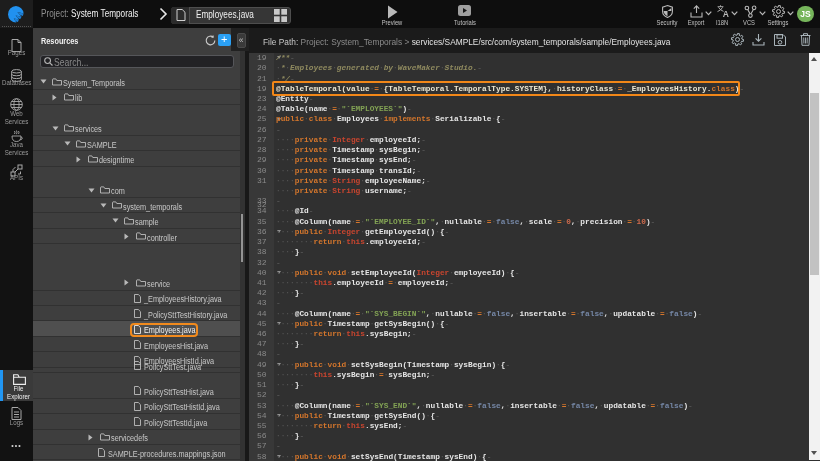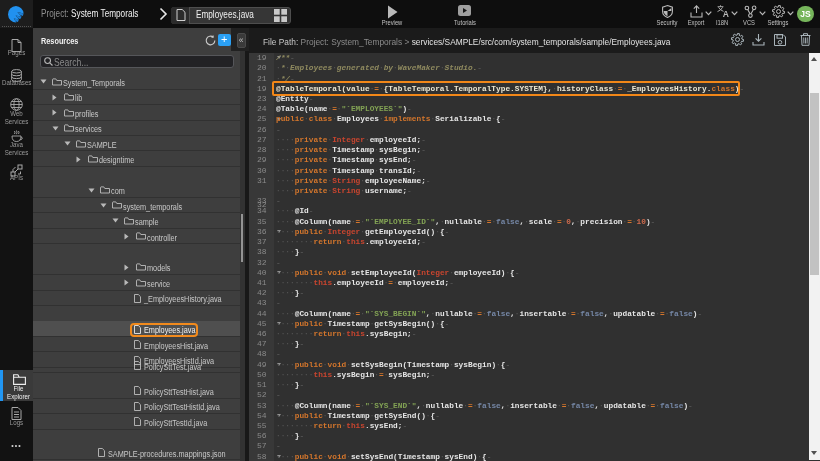--- a/index.html
+++ b/index.html
@@ -246,33 +246,20 @@
           <path d="M0.5 0.5 L4.5 3.5 L0.5 6.5 Z" fill="#b9b9b9"></path>
         </svg>
       </span>
       <span class="ic" style="left:31px;top:3.6px">
         <svg width="10" height="8" viewBox="0 0 10 8">
           <path d="M0.5 1.5 L0.5 7 L9.5 7 L9.5 2.5 L4.8 2.5 L3.8 0.9 L0.9 0.9 Z" fill="none" stroke="#bdbdbd" stroke-width="0.9"></path>
         </svg>
       </span>
       <span class="tt" style="left:41.5px">lib</span>
     </div>
-<div class="trow" style="top:77.15px">
-      <span class="ic" style="left:19px;top:4.2px">
-        <svg width="5" height="7" viewBox="0 0 5 7">
-          <path d="M0.5 0.5 L4.5 3.5 L0.5 6.5 Z" fill="#b9b9b9"></path>
-        </svg>
-      </span>
-      <span class="ic" style="left:31px;top:3.6px">
-        <svg width="10" height="8" viewBox="0 0 10 8">
-          <path d="M0.5 1.5 L0.5 7 L9.5 7 L9.5 2.5 L4.8 2.5 L3.8 0.9 L0.9 0.9 Z" fill="none" stroke="#bdbdbd" stroke-width="0.9"></path>
-        </svg>
-      </span>
-      <span class="tt" style="left:41.5px">profiles</span>
-    </div>
 <div class="trow" style="top:92.60px">
       <span class="ic" style="left:19px;top:5.2px">
         <svg width="7" height="5" viewBox="0 0 7 5">
           <path d="M0.5 0.5 L6.5 0.5 L3.5 4.5 Z" fill="#b9b9b9"></path>
         </svg>
       </span>
       <span class="ic" style="left:31px;top:3.6px">
         <svg width="10" height="8" viewBox="0 0 10 8">
           <path d="M0.5 1.5 L0.5 7 L9.5 7 L9.5 2.5 L4.8 2.5 L3.8 0.9 L0.9 0.9 Z" fill="none" stroke="#bdbdbd" stroke-width="0.9"></path>
         </svg>
@@ -350,33 +337,20 @@
           <path d="M0.5 0.5 L4.5 3.5 L0.5 6.5 Z" fill="#b9b9b9"></path>
         </svg>
       </span>
       <span class="ic" style="left:103px;top:3.6px">
         <svg width="10" height="8" viewBox="0 0 10 8">
           <path d="M0.5 1.5 L0.5 7 L9.5 7 L9.5 2.5 L4.8 2.5 L3.8 0.9 L0.9 0.9 Z" fill="none" stroke="#bdbdbd" stroke-width="0.9"></path>
         </svg>
       </span>
       <span class="tt" style="left:113.5px">controller</span>
     </div>
-<div class="trow" style="top:231.65px">
-      <span class="ic" style="left:91px;top:4.2px">
-        <svg width="5" height="7" viewBox="0 0 5 7">
-          <path d="M0.5 0.5 L4.5 3.5 L0.5 6.5 Z" fill="#b9b9b9"></path>
-        </svg>
-      </span>
-      <span class="ic" style="left:103px;top:3.6px">
-        <svg width="10" height="8" viewBox="0 0 10 8">
-          <path d="M0.5 1.5 L0.5 7 L9.5 7 L9.5 2.5 L4.8 2.5 L3.8 0.9 L0.9 0.9 Z" fill="none" stroke="#bdbdbd" stroke-width="0.9"></path>
-        </svg>
-      </span>
-      <span class="tt" style="left:113.5px">models</span>
-    </div>
 <div class="trow" style="top:247.10px">
       <span class="ic" style="left:91px;top:4.2px">
         <svg width="5" height="7" viewBox="0 0 5 7">
           <path d="M0.5 0.5 L4.5 3.5 L0.5 6.5 Z" fill="#b9b9b9"></path>
         </svg>
       </span>
       <span class="ic" style="left:103px;top:3.6px">
         <svg width="10" height="8" viewBox="0 0 10 8">
           <path d="M0.5 1.5 L0.5 7 L9.5 7 L9.5 2.5 L4.8 2.5 L3.8 0.9 L0.9 0.9 Z" fill="none" stroke="#bdbdbd" stroke-width="0.9"></path>
         </svg>
@@ -384,20 +358,28 @@
       <span class="tt" style="left:113.5px">service</span>
     </div>
 <div class="trow" style="top:262.55px">
       <span class="ic" style="left:101px;top:3.2px">
         <svg width="7" height="9" viewBox="0 0 7 9">
           <path d="M0.5 0.5 L4.3 0.5 L6.5 2.7 L6.5 8.5 L0.5 8.5 Z" fill="none" stroke="#bdbdbd" stroke-width="0.9"></path>
         </svg>
       </span>
       <span class="tt" style="left:110.5px">_EmployeesHistory.java</span>
     </div>
+<div class="trow" style="top:278.00px">
+      <span class="ic" style="left:101px;top:3.2px">
+        <svg width="7" height="9" viewBox="0 0 7 9">
+          <path d="M0.5 0.5 L4.3 0.5 L6.5 2.7 L6.5 8.5 L0.5 8.5 Z" fill="none" stroke="#bdbdbd" stroke-width="0.9"></path>
+        </svg>
+      </span>
+      <span class="tt" style="left:110.5px">_PolicySttTestHistory.java</span>
+    </div>
 <div class="trow tsel" style="top:293.45px">
       <span class="selbox"></span>
       <span class="ic" style="left:101px;top:3.2px">
         <svg width="7" height="9" viewBox="0 0 7 9">
           <path d="M0.5 0.5 L4.3 0.5 L6.5 2.7 L6.5 8.5 L0.5 8.5 Z" fill="none" stroke="#e8e8e8" stroke-width="0.9"></path>
         </svg>
       </span>
       <span class="tt tsel-t" style="left:110.5px">Employees.java</span>
     </div>
 <div class="trow" style="top:324.35px">
@@ -440,20 +422,33 @@
       </span>
       <span class="tt" style="left:110.5px">PolicySttTestHistId.java</span>
     </div>
 <div class="trow" style="top:386.15px">
       <span class="ic" style="left:101px;top:3.2px">
         <svg width="7" height="9" viewBox="0 0 7 9">
           <path d="M0.5 0.5 L4.3 0.5 L6.5 2.7 L6.5 8.5 L0.5 8.5 Z" fill="none" stroke="#bdbdbd" stroke-width="0.9"></path>
         </svg>
       </span>
       <span class="tt" style="left:110.5px">PolicySttTestId.java</span>
+    </div>
+<div class="trow" style="top:401.60px">
+      <span class="ic" style="left:55px;top:4.2px">
+        <svg width="5" height="7" viewBox="0 0 5 7">
+          <path d="M0.5 0.5 L4.5 3.5 L0.5 6.5 Z" fill="#b9b9b9"></path>
+        </svg>
+      </span>
+      <span class="ic" style="left:67px;top:3.6px">
+        <svg width="10" height="8" viewBox="0 0 10 8">
+          <path d="M0.5 1.5 L0.5 7 L9.5 7 L9.5 2.5 L4.8 2.5 L3.8 0.9 L0.9 0.9 Z" fill="none" stroke="#bdbdbd" stroke-width="0.9"></path>
+        </svg>
+      </span>
+      <span class="tt" style="left:77.5px">servicedefs</span>
     </div>
 <div class="trow" style="top:417.05px">
       <span class="ic" style="left:65px;top:3.2px">
         <svg width="7" height="9" viewBox="0 0 7 9">
           <path d="M0.5 0.5 L4.3 0.5 L6.5 2.7 L6.5 8.5 L0.5 8.5 Z" fill="none" stroke="#bdbdbd" stroke-width="0.9"></path>
         </svg>
       </span>
       <span class="tt" style="left:74.5px">SAMPLE-procedures.mappings.json</span>
     </div>
 

